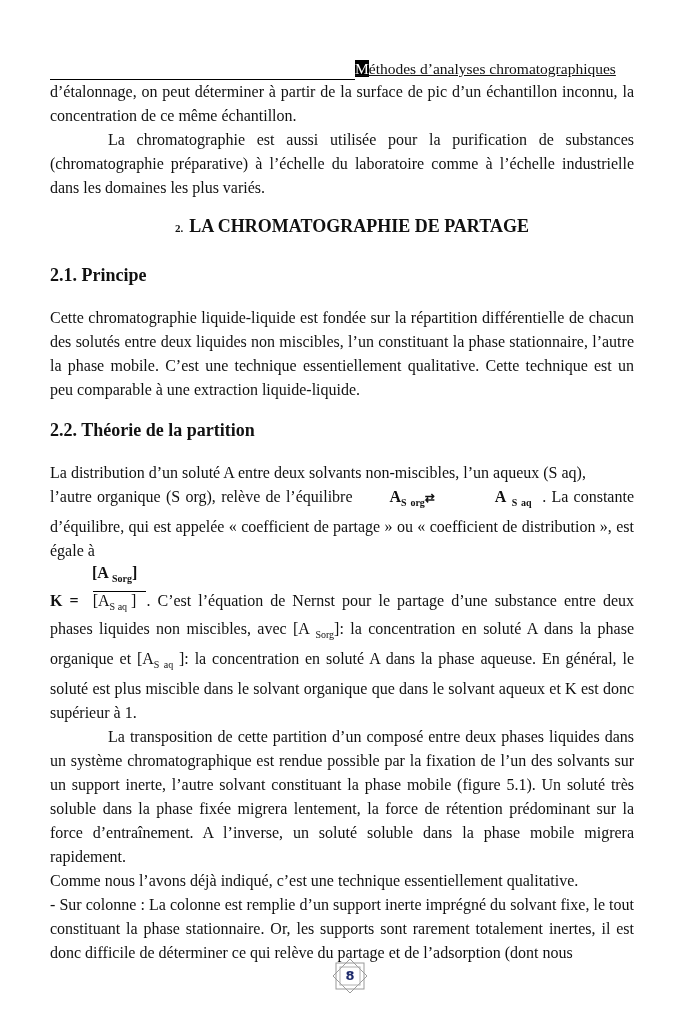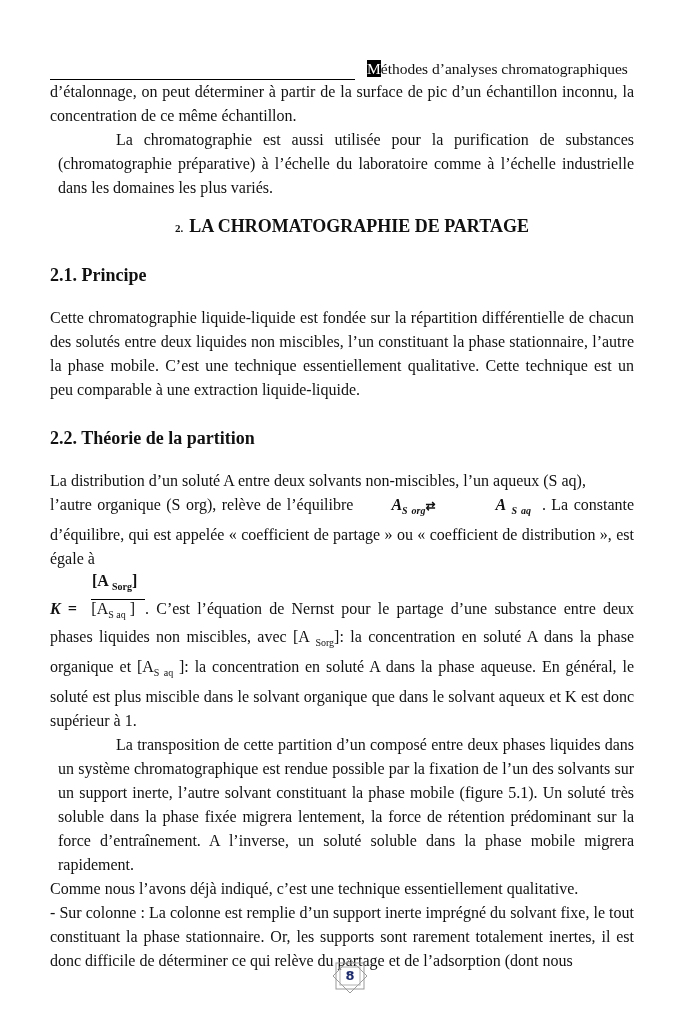--- a/index.html
+++ b/index.html
@@ -1,32 +1,32 @@
 <!DOCTYPE html>
 <html><head>
 <meta charset="utf-8">
 <style>
   html, body { margin:0; padding:0; background:#ffffff; }
   body { width:700px; height:1028px; position:relative; overflow:hidden;
          font-family:"Liberation Serif", serif; color:#111; }
   .header { position:absolute; left:50px; top:58px; width:568px; height:22px; }
   .header-rule { position:absolute; left:0; top:21px; width:305px; border-top:1px solid #000; }
-  .header-text { position:absolute; left:317px; top:2px; font-size:15.5px; white-space:nowrap; }
+  .header-text { position:absolute; left:305px; top:2px; font-size:15.5px; white-space:nowrap;text-decoration:underline; }
   .header-first { background:#000; color:#fff; }
   .page { position:absolute; left:50px; top:80px; width:584px; }
   p { margin:0; font-size:16px; line-height:24px; text-align:justify; }
-  .indent { text-indent:58px;margin-left:8px; }
+  .indent { text-indent:58px; }
   .h-chapter { text-align:center; font-weight:bold; font-size:18px; margin-top:16px; margin-bottom:28px; padding-left:20px; }
   .h-chapter .num { font-size:11px; margin-right:6px; }
-  .h-section { font-weight:bold; font-size:18px; margin:8px 0 20px 0; }
+  .h-section { font-weight:bold; font-size:18px; margin:0 0 20px 0; }
   .gap { height:18px; }
   .frac-top { font-weight:bold; padding-left:42px; line-height:20px; font-size:16px; }
   .frac-top sub, .frac-bot sub { font-size:10px; }
   .frac-bot { display:inline-block; border-top:1px solid #000; font-weight:normal; padding-right:10px; line-height:18px; }
-  .kbold { font-weight:bold;font-style:italic; }
+  .kbold { font-weight:bold; }
   .arrow { display:inline-block; font-weight:bold; font-size:12px; width:70px; }
   .badge { position:absolute; left:331px; top:958px; width:38px; height:36px; }
   .badge-num { position:absolute; left:0; top:0; width:38px; height:36px; line-height:36px; text-align:center;
                font-family:"DejaVu Sans", sans-serif; font-weight:bold; font-size:13px; color:#1d2a6b; }
 </style>
 </head>
 <body>
 
 <div class="header">
   <div class="header-rule"></div>

